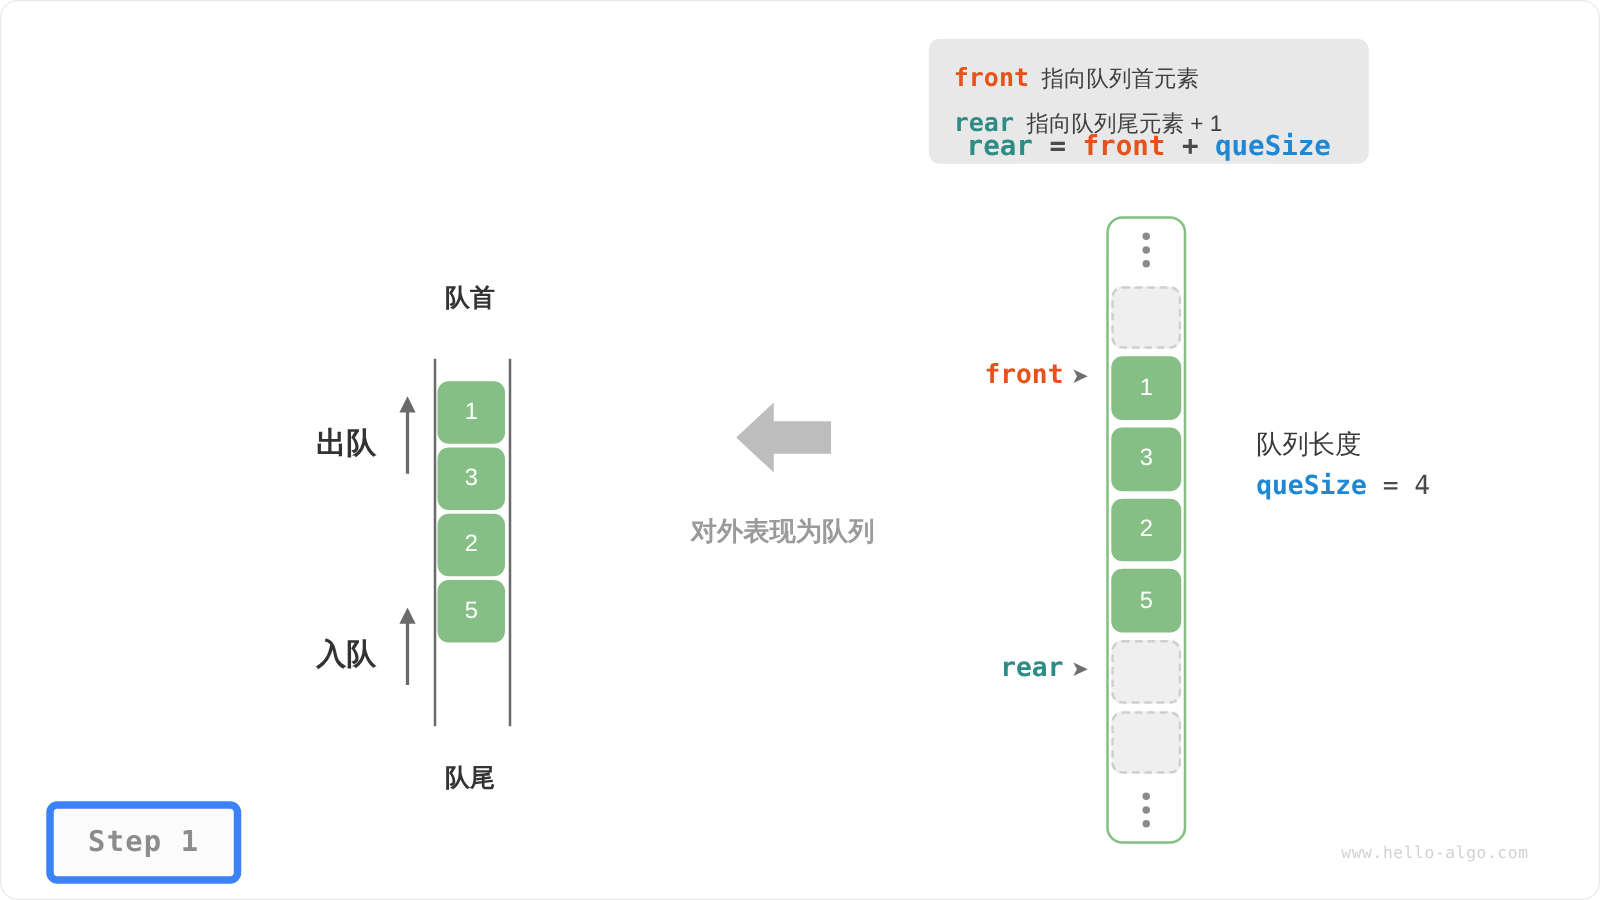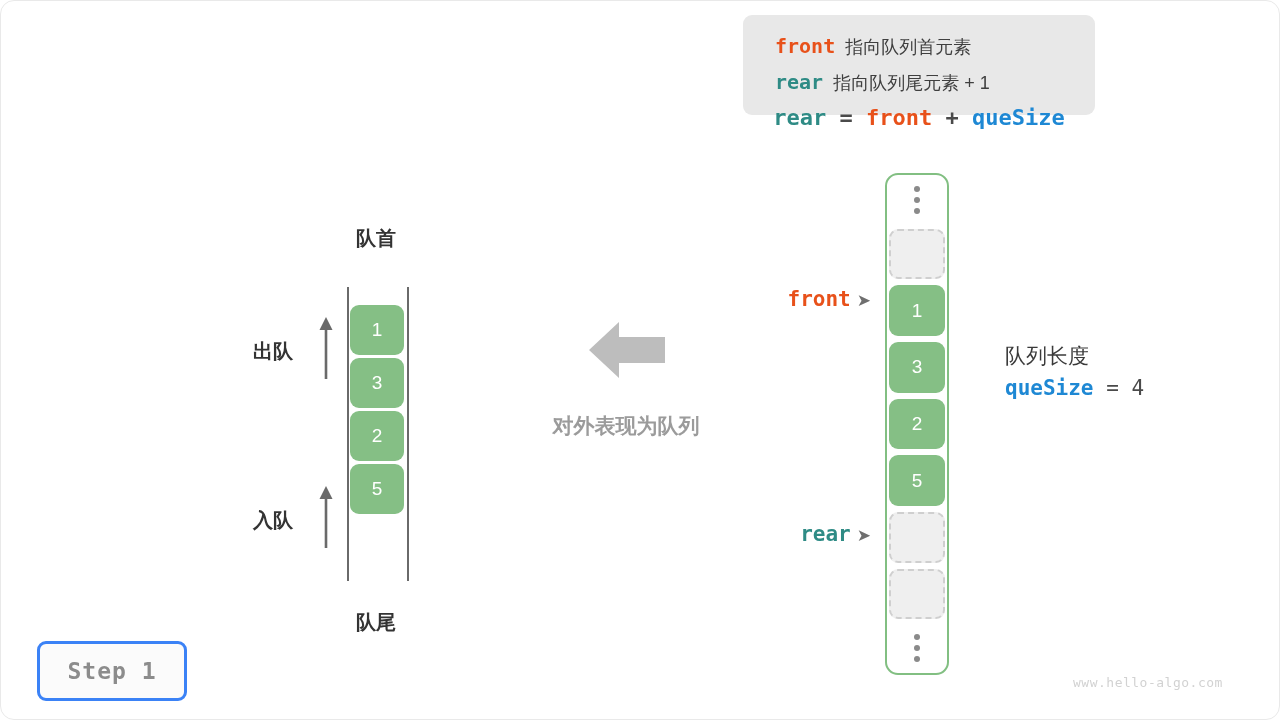--- a/index.html
+++ b/index.html
@@ -22,26 +22,26 @@
   
   .abs { position: absolute; }
   .mono {
     font-family: "DejaVu Sans Mono", "Liberation Mono", monospace;
     font-weight: bold;
   }
   .cn { font-family: "Liberation Sans", "DejaVu Sans", sans-serif; }
 
   
   #legend-box {
-    left: 742px; top: 14px;
+    left: 742px; top: 30px;
     width: 352px; height: 100px;
     background: #e8e8e8;
     border-radius: 9px;
     box-sizing: border-box;
-    padding: 14px 0 0 32px;
+    padding: 14px 0 0 20px;
   }
   .legend-line {
     white-space: nowrap;
     font-size: 19px;
     line-height: 35px;
     color: #3b3b3b;
   }
   .legend-line .kw { font-size: 20px; }
   .tok-front { color: #e8511a; }
   .tok-rear  { color: #2e8b85; }
@@ -160,21 +160,21 @@
     width: 54px; height: 50px;
     background: #85bf85;
     border-radius: 9px;
     display: flex;
     align-items: center;
     justify-content: center;
     color: #ffffff;
     font-size: 19px;
   }
   .op-label {
-    font-size: 20px;
+    font-size: 24px;
     font-weight: bold;
     color: #333333;
     white-space: nowrap;
   }
 
   
   #center-arrow { left: 588px; top: 318px; }
   #center-caption {
     left: 500px; top: 408px;
     width: 250px;
@@ -182,21 +182,21 @@
     font-size: 21px;
     font-weight: bold;
     color: #9b9b9b;
     line-height: 34px;
   }
 
   
   #step-badge {
     left: 36px; top: 640px;
     width: 144px; height: 54px;
-    border: 3px solid #3b82f6;
+    border: 6px solid #3b82f6;
     border-radius: 9px;
     background: #fbfbfb;
     display: flex;
     align-items: center;
     justify-content: center;
     font-size: 23px;
     color: #8c8c8c;
     letter-spacing: 1px;
   }
 

